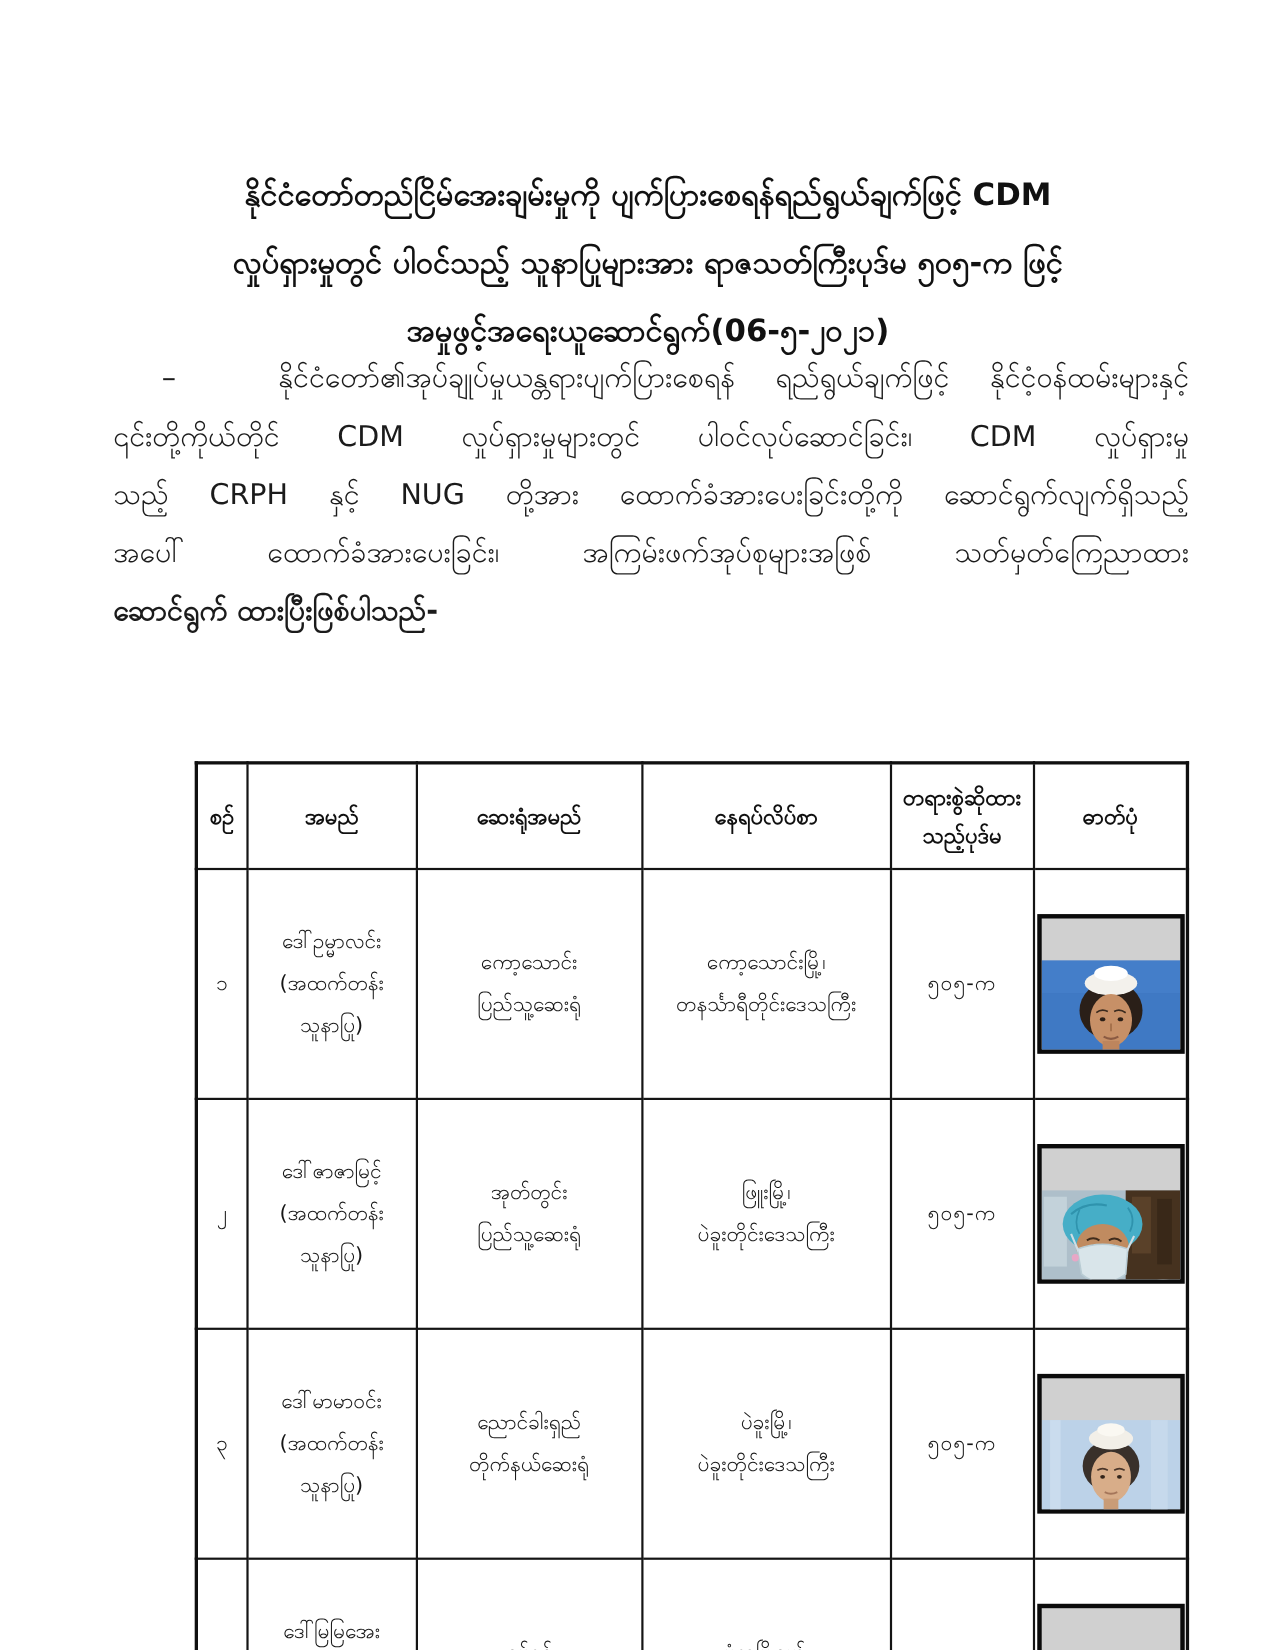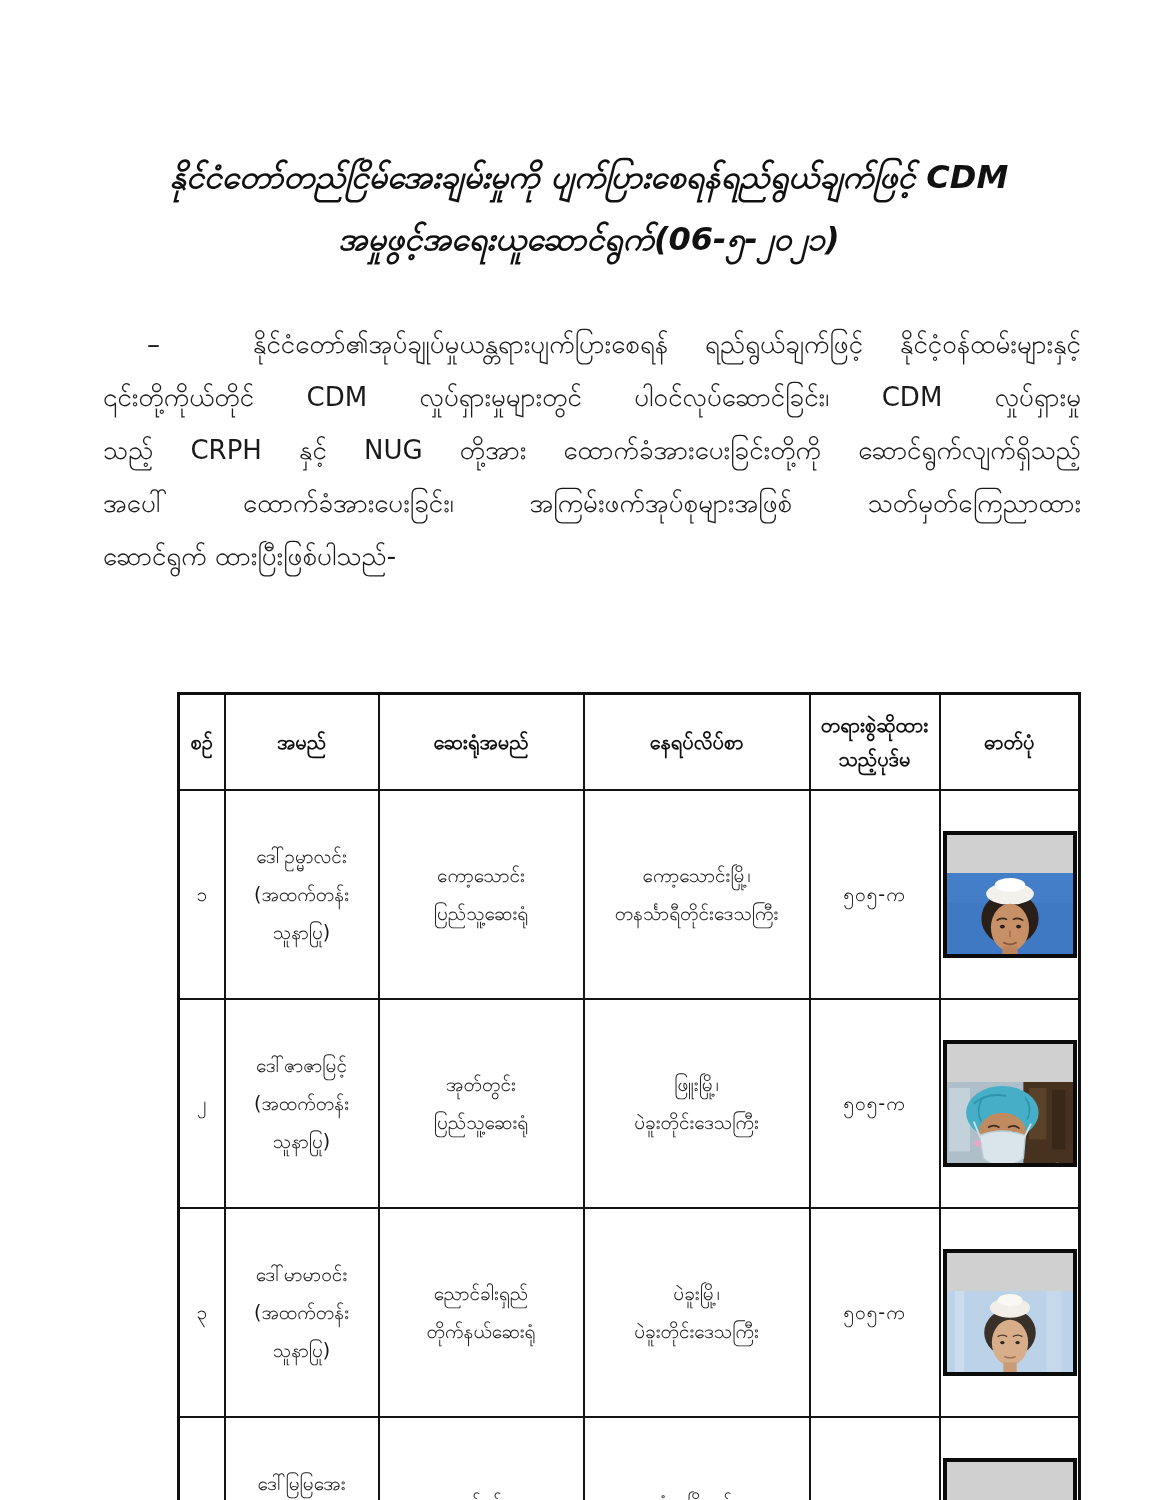--- a/index.html
+++ b/index.html
@@ -12,36 +12,35 @@
     color: #161616;
     overflow: hidden;
   }
   .doc-title {
     position: absolute;
     top: 146px;
     left: 88px;
     width: 1002px;
     text-align: center;
     font-weight: bold;
-    font-size: 32px;
+    font-size: 28px;
     line-height: 62px;
     color: #111111;
-    font-style: italic;
   }
   .intro {
     position: absolute;
     top: 318px;
     left: 103px;
     width: 978px;
     font-size: 26px;
     line-height: 53px;
     color: #1b1b1b;
   }
   .pline { text-align: justify; text-align-last: justify; height: 53px; overflow: hidden; }
-  .pline.last { text-align: right; text-align-last: left; }
+  .pline.last { text-align: right; text-align-last: left; font-weight: bold; }
   .dash {
     display: inline-block;
     margin-left: 44px;
     width: 106px;
   }
   table.roster {
     position: absolute;
     top: 692px;
     left: 177px;
     width: 901px;
@@ -85,20 +84,21 @@
   }
   .photo-frame svg { display: block; width: 100%; height: 100%; }
 </style>
 </head>
 <body>
 
 <div class="page">
 
   <div class="doc-title">
     <div>နိုင်ငံတော်တည်ငြိမ်အေးချမ်းမှုကို ပျက်ပြားစေရန်ရည်ရွယ်ချက်ဖြင့် CDM</div>
+    <div>လှုပ်ရှားမှုတွင် ပါဝင်သည့် သူနာပြုများအား ရာဇသတ်ကြီးပုဒ်မ ၅၀၅-က ဖြင့်</div>
     <div>အမှုဖွင့်အရေးယူဆောင်ရွက်(06-၅-၂၀၂၁)</div>
   </div>
 
   <div class="intro">
     <div class="pline"><span class="dash">–</span><span>နိုင်ငံတော်၏အုပ်ချုပ်မှုယန္တရားပျက်ပြားစေရန် ရည်ရွယ်ချက်ဖြင့် နိုင်ငံ့ဝန်ထမ်းများနှင့်</span></div>
     <div class="pline">၎င်းတို့ကိုယ်တိုင် CDM လှုပ်ရှားမှုများတွင် ပါဝင်လုပ်ဆောင်ခြင်း၊ CDM လှုပ်ရှားမှု</div>
     <div class="pline">သည့် CRPH နှင့် NUG တို့အား ထောက်ခံအားပေးခြင်းတို့ကို ဆောင်ရွက်လျက်ရှိသည့်</div>
     <div class="pline">အပေါ် ထောက်ခံအားပေးခြင်း၊ အကြမ်းဖက်အုပ်စုများအဖြစ် သတ်မှတ်ကြေညာထား</div>
     <div class="pline last">ဆောင်ရွက် ထားပြီးဖြစ်ပါသည်-</div>
   </div>

